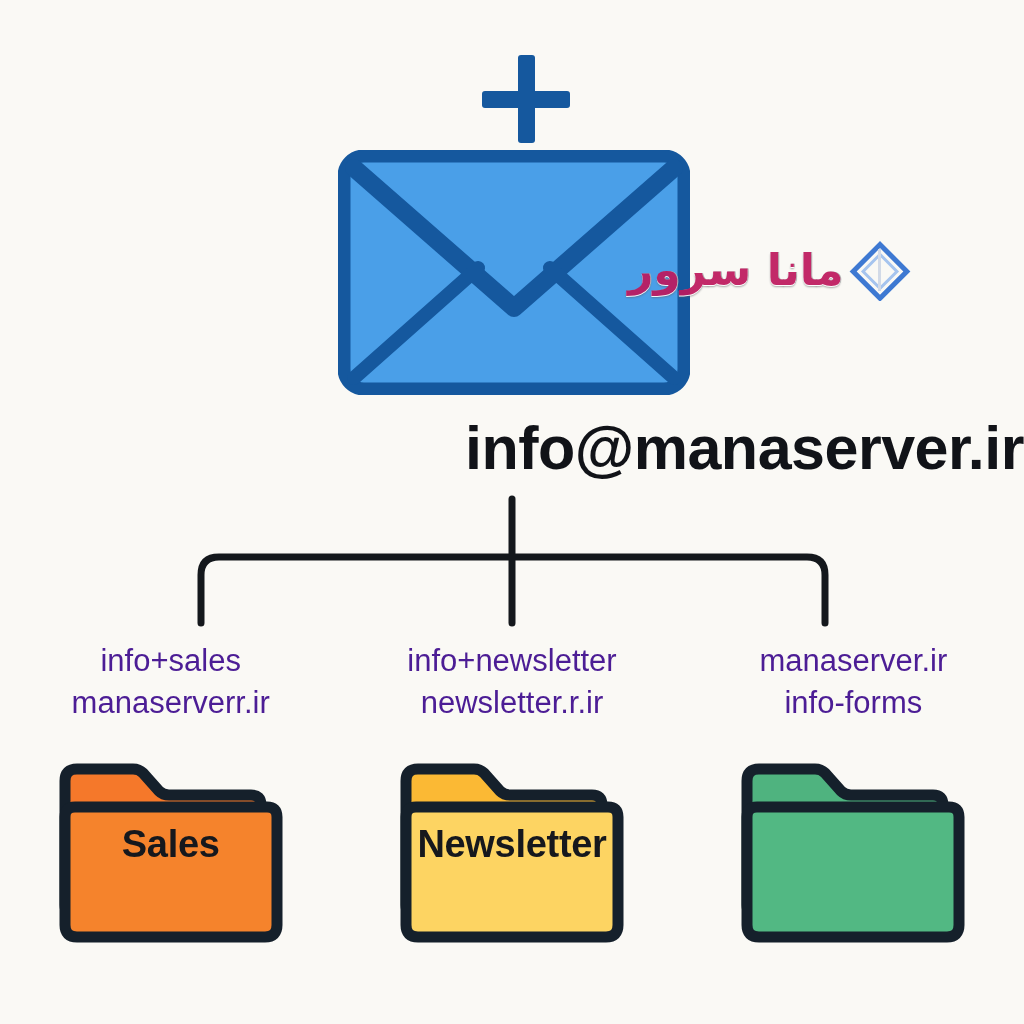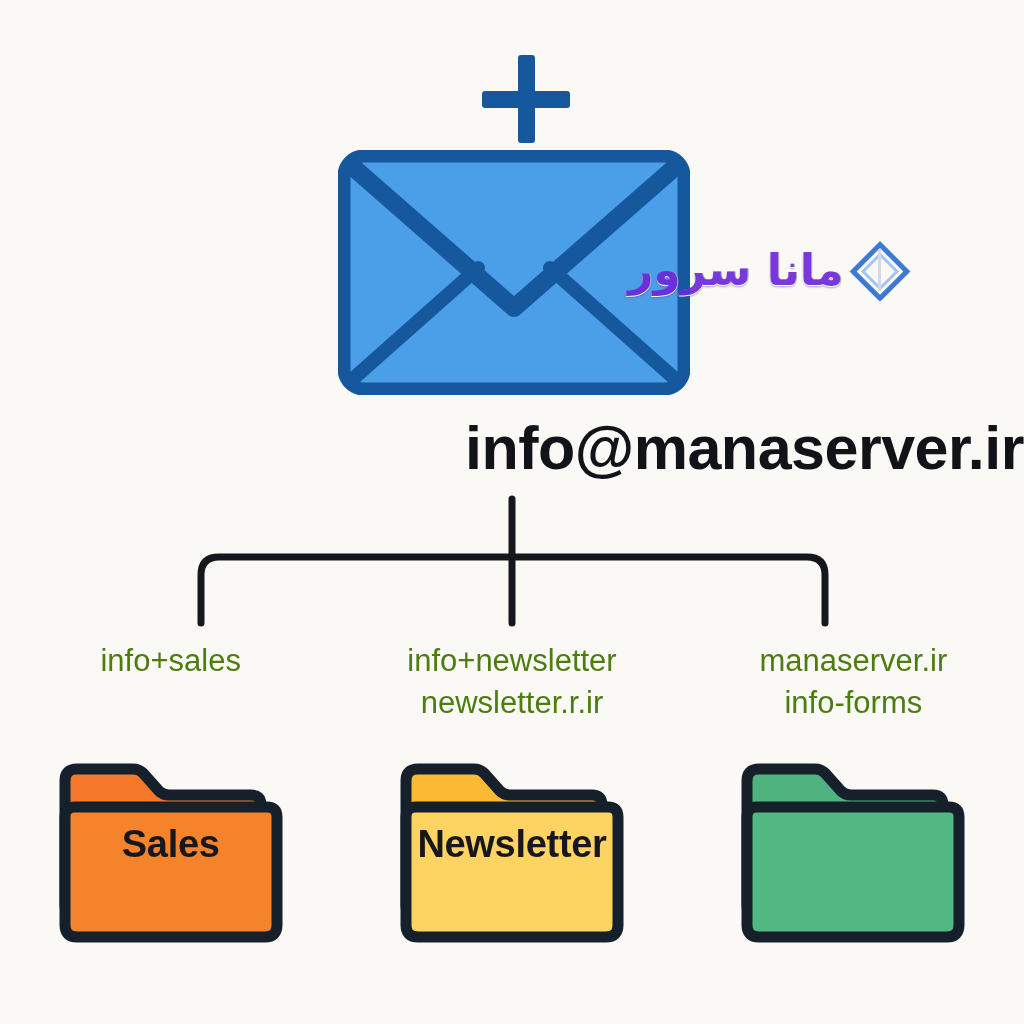--- a/index.html
+++ b/index.html
@@ -75,21 +75,21 @@
     position: absolute;
     left: 0;
     top: 640px;
     width: 1024px;
     height: 100px;
     display: flex;
   }
   .alias-col {
     flex: 1 1 0;
     text-align: center;
-    color: #4d7c0f;
+    color: #4c1d95;
     font-size: 31px;
     font-weight: 400;
     line-height: 42px;
     font-family: "Liberation Sans", sans-serif;
   }
   .alias-line {
     display: block;
     white-space: nowrap;
   }
 
@@ -141,21 +141,21 @@
     height: 84px;
     display: flex;
     align-items: center;
     gap: 6px;
     opacity: 0.92;
   }
   .watermark-text {
     font-size: 44px;
     font-weight: 700;
     direction: rtl;
-    color: #6d28d9;
+    color: #be185d;
     text-shadow:
       0 1px 0 #ffffff,
       0 2px 2px rgba(90,90,90,0.55),
       1px 0 0 #b4b4b4;
     font-family: "DejaVu Sans", sans-serif;
     line-height: 1;
     white-space: nowrap;
   }
   .watermark-mark {
     width: 62px;
@@ -202,20 +202,21 @@
     <g fill="none" stroke="#14181c" stroke-width="7" stroke-linecap="round">
       <path d="M 512 4 L 512 128"></path>
       <path d="M 201 128 L 201 80 Q 201 62 219 62 L 807 62 Q 825 62 825 80 L 825 128"></path>
     </g>
   </svg>
 
   <div class="alias-row">
 
     <div class="alias-col">
       <span class="alias-line">info+sales</span>
+      <span class="alias-line">manaserverr.ir</span>
     </div>
 
     <div class="alias-col">
       <span class="alias-line">info+newsletter</span>
       <span class="alias-line">newsletter.r.ir</span>
     </div>
 
     <div class="alias-col">
       <span class="alias-line">manaserver.ir</span>
       <span class="alias-line">info-forms</span>

